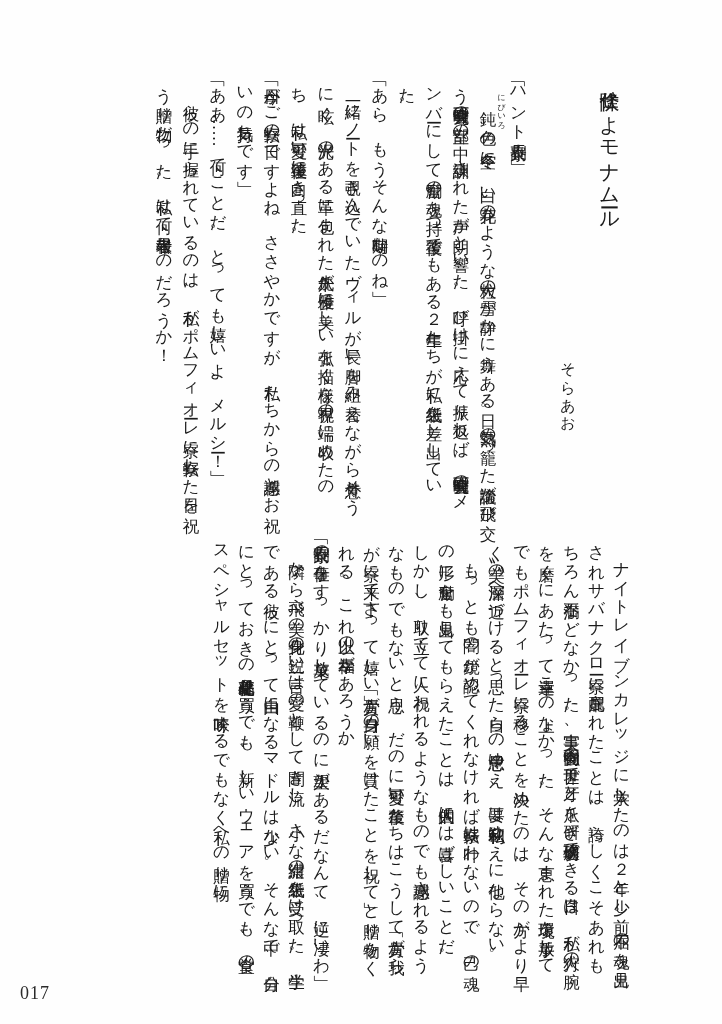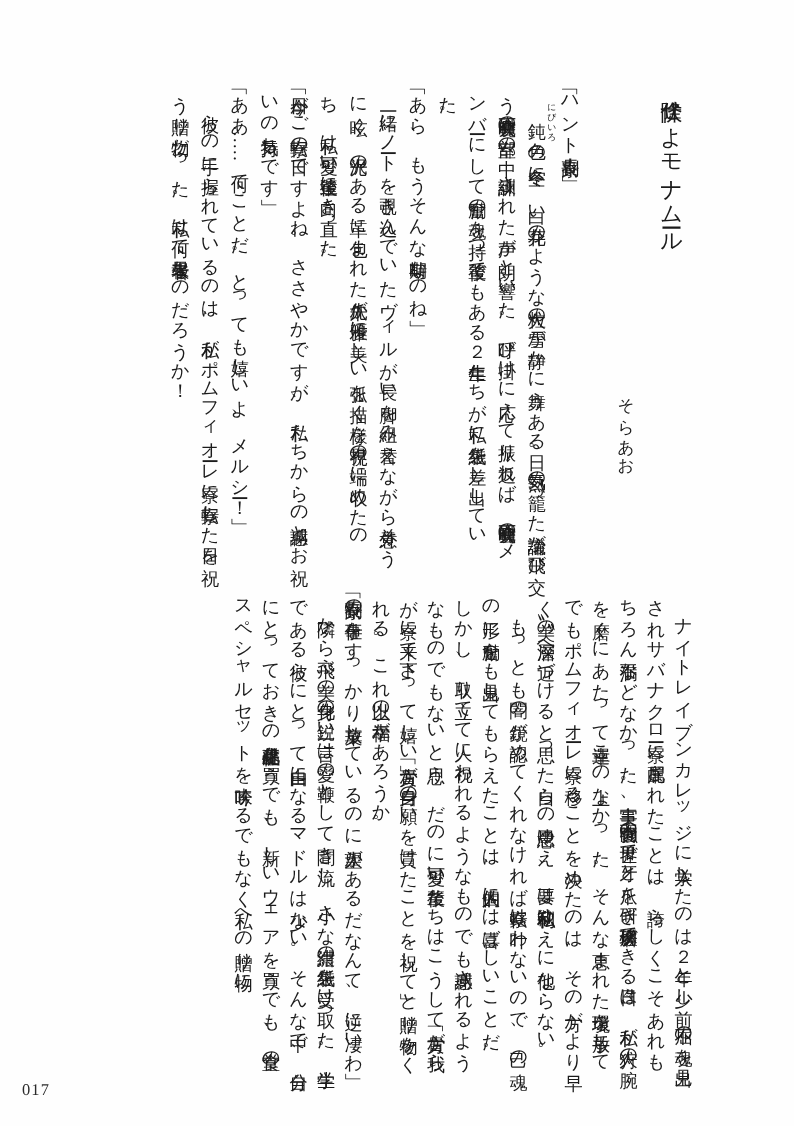--- a/index.html
+++ b/index.html
@@ -65,21 +65,21 @@
 
   ruby rt {
     font-size: 8px;
     letter-spacing: 0;
   }
 
   .pagenum {
     position: absolute;
     top: 983px;
     left: 20px;
-    font-size: 15px;
+    font-size: 18px;
     letter-spacing: 1px;
     color: #2a2a2a;
     writing-mode: horizontal-tb;
   }
 </style>
 </head>
 <body>
 
 <div class="page">
 

